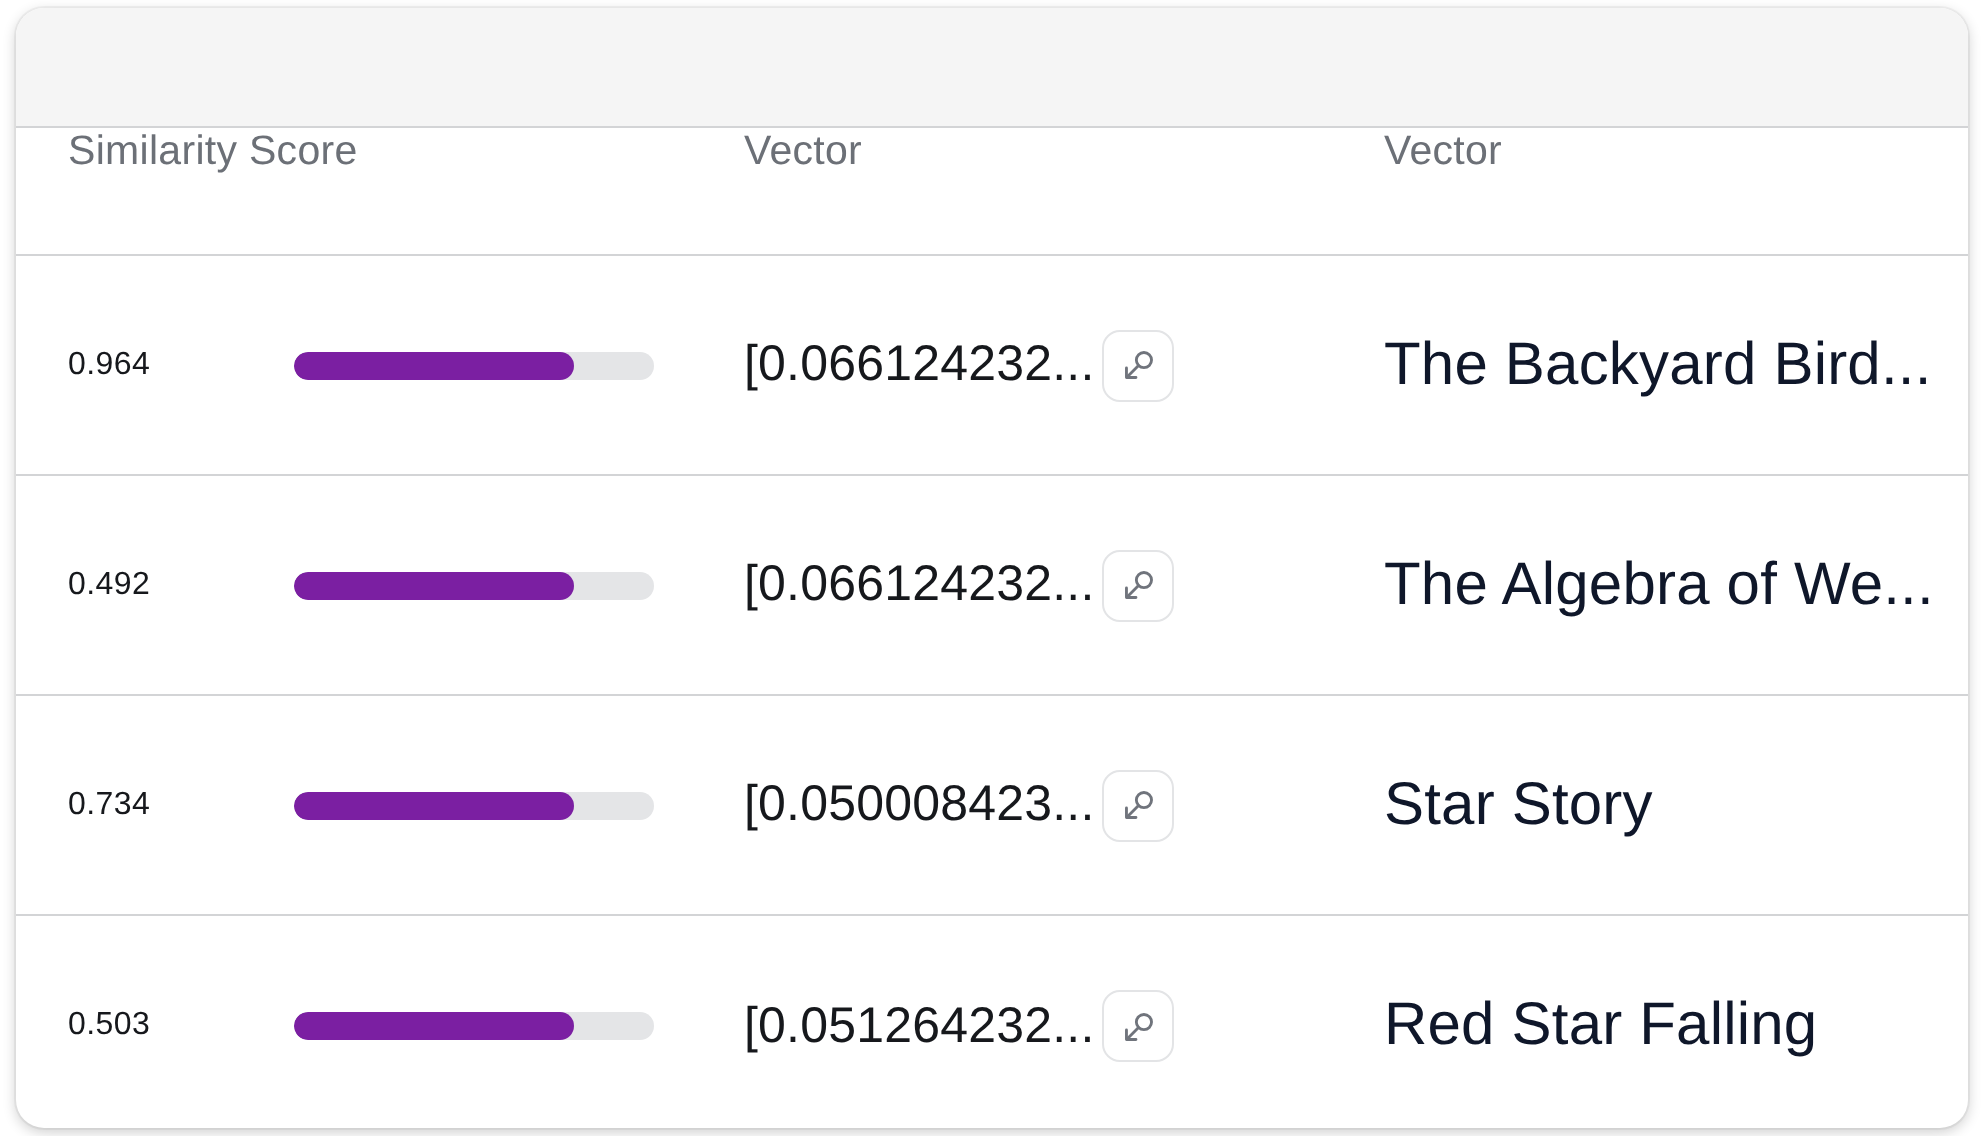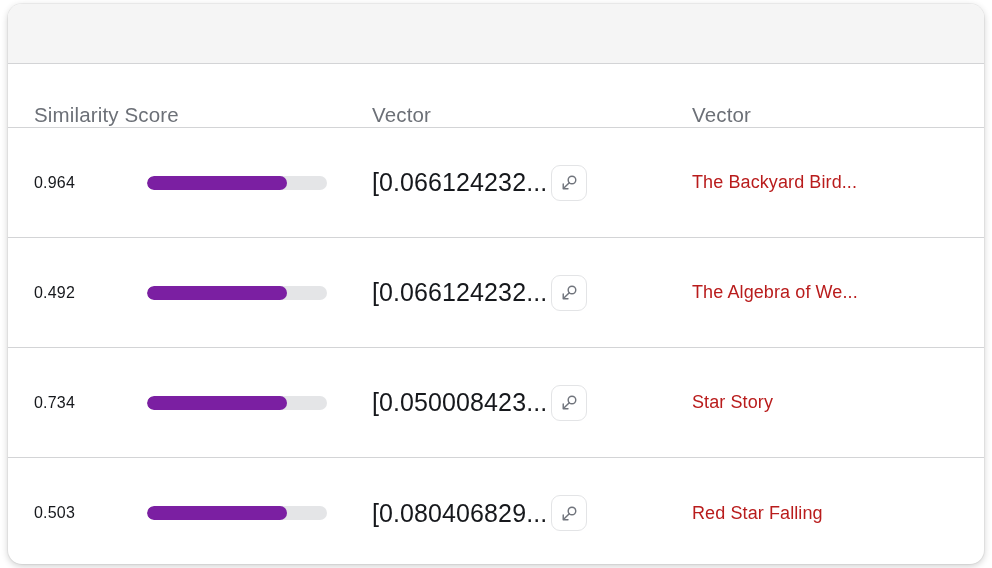--- a/index.html
+++ b/index.html
@@ -37,21 +37,21 @@
   }
 
   
   .table {
     width: 100%;
     box-sizing: border-box;
   }
 
   .thead {
     display: flex;
-    align-items: flex-end;
+    align-items: flex-start;
     height: 64px;
     border-bottom: 1px solid #d3d4d6;
     box-sizing: border-box;
   }
 
   .th {
     color: #6c7077;
     font-size: 20.5px;
     font-weight: 400;
     letter-spacing: 0.15px;
@@ -121,22 +121,22 @@
     align-items: center;
     justify-content: center;
     flex: none;
     padding: 0;
     cursor: pointer;
   }
   .vec-btn svg { display: block; }
 
   
   .title-text {
-    color: #b91c1c;
-    font-size: 18px;
+    color: #0f172a;
+    font-size: 30px;
     letter-spacing: 0.1px;
     white-space: nowrap;
     overflow: hidden;
   }
 </style>
 </head>
 <body>
 
 <div class="card">
 
@@ -226,21 +226,21 @@
   </div>
 
   <div class="row">
     <div class="col-score score-cell">
       <div class="score-value">0.503</div>
       <div class="bar-track" style="background: rgb(228, 229, 231);">
         <div class="bar-fill" style="width: 78%; background: rgb(123, 31, 162);"></div>
       </div>
     </div>
     <div class="col-vector vector-cell">
-      <div class="vector-text">[0.080406829...</div>
+      <div class="vector-text">[0.051264232...</div>
       <button class="vec-btn">
         <span>
           <svg width="19" height="19" viewBox="0 0 20 20" fill="none" aria-hidden="true">
             <circle cx="12.6" cy="7.4" r="4.0" stroke="#70747c" stroke-width="1.5"></circle>
             <line x1="9.75" y1="10.25" x2="4.4" y2="15.6" stroke="#70747c" stroke-width="1.5" stroke-linecap="round"></line>
             <path d="M3.4 11.6 L3.4 16.6 L8.4 16.6" stroke="#70747c" stroke-width="1.5" stroke-linecap="round" stroke-linejoin="round" fill="none"></path>
           </svg>
         </span>
       </button>
     </div>

